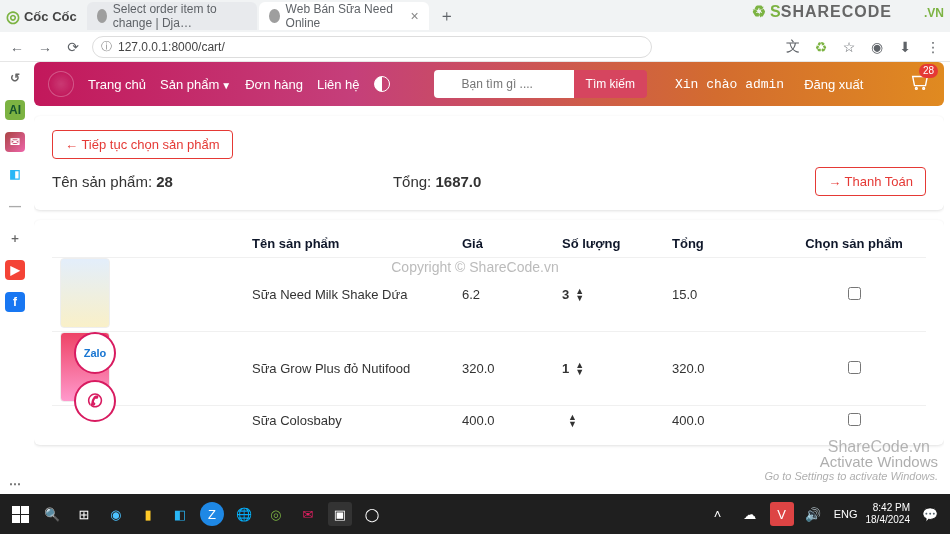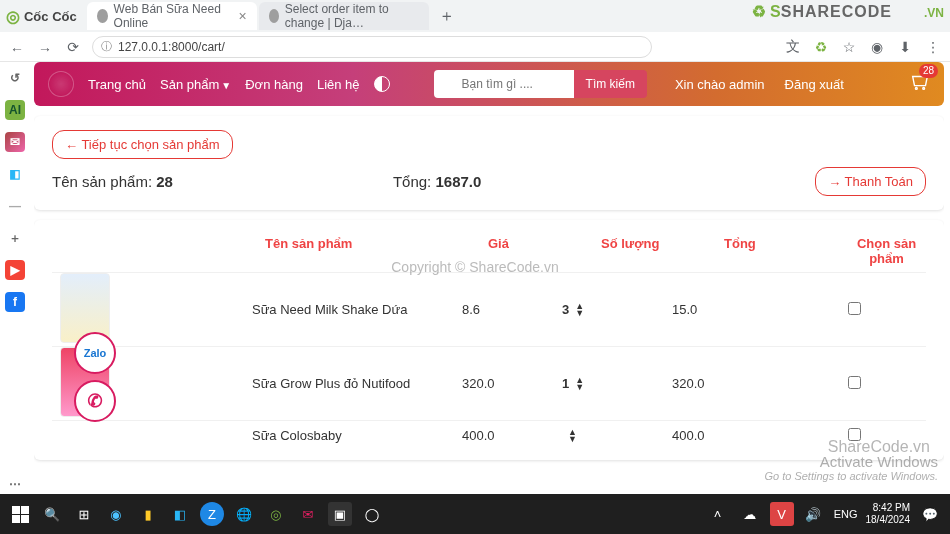--- a/index.html
+++ b/index.html
@@ -35,35 +35,35 @@
 
 
 .sitebar { height:44px; border-radius:6px; background:linear-gradient(90deg,#c2185b 0%,#c53f7a 35%,#d36c2f 75%,#e08a20 100%); display:flex; align-items:center; padding:0 14px; color:#fff; font-size:13px; gap:14px; position:relative; }
 .logo { width:26px; height:26px; border-radius:50%; background:radial-gradient(circle,#fff2,#fff0 70%); border:1px solid #fff4; }
 .navlink { white-space:nowrap; cursor:pointer; }
 .navlink .car { font-size:10px; margin-left:2px; }
 .theme-toggle { width:16px; height:16px; border:1px solid #fff; border-radius:50%; background:linear-gradient(90deg,#fff 50%,transparent 50%); }
 .search-wrap { display:flex; margin-left:30px; }
 .search-in { width:140px; height:28px; border:none; border-radius:4px 0 0 4px; padding:0 28px; font-size:12px; outline:none; }
 .search-btn { height:28px; padding:0 12px; border:none; background:#d6455f; color:#fff; font-size:12px; border-radius:0 4px 4px 0; cursor:pointer; }
-.greet { margin-left:14px; }
+.greet { margin-left:14px;font-family:Liberation Mono, monospace; }
 .logout { margin-left:6px; }
 .cart-ico { position:absolute; right:10px; top:6px; width:28px; height:28px; display:flex; align-items:center; justify-content:center; }
 .cart-ico svg{width:22px;height:22px;stroke:#fff;fill:none;stroke-width:1.5}
 .cart-badge { position:absolute; top:-4px; right:-4px; background:#e53935; color:#fff; font-size:10px; border-radius:8px; padding:0 4px; line-height:14px; }
 
 
 .card { background:#fff; border-radius:6px; box-shadow:0 1px 3px rgba(0,0,0,.12); margin-top:10px; padding:14px 18px; }
-.btn-outline { border:1px solid #e53935; color:#e53935; background:#fff; padding:6px 12px; border-radius:12px; font-size:13px; cursor:pointer; }
+.btn-outline { border:1px solid #e53935; color:#e53935; background:#fff; padding:6px 12px; border-radius:4px; font-size:13px; cursor:pointer; }
 .sum-row { display:flex; align-items:center; margin-top:8px; font-size:15px; color:#333; gap:40px; }
 .sum-row b { font-weight:700; }
 .btn-pay { margin-left:auto; }
 
 
-.table-head { display:flex; font-weight:700; font-size:13px; padding:6px 0; color:#ef4444;gap:13px; }
+.table-head { display:flex; font-weight:700; font-size:13px; padding:6px 0; color:#0f172a; }
 .col-img { width:200px; }
 .col-name { width:210px; }
 .col-price { width:100px; }
 .col-qty { width:110px; }
 .col-total { width:110px; }
 .col-sel { flex:1; text-align:center; }
 .trow { display:flex; align-items:center; font-size:13px; color:#333; border-top:1px solid #f0f0f0; min-height:70px; }
 .pimg { width:50px; height:70px; border:1px solid #eee; border-radius:4px; display:inline-block; background:linear-gradient(#e3eefb,#f9f0c8); margin-left:8px;}
 .pimg.red { background:linear-gradient(#e46,#f9c); }
 .qty-cell { display:flex; align-items:center; gap:6px; }
@@ -92,28 +92,28 @@
 </style>
 </head>
 <body>
 
 <div class="chrome-top">
   <div class="brand">
       <span class="g">◎</span>
       <span>Cốc Cốc</span>
     </div>
   <div class="tabs">
+    <div class="tab inactive">
+      <span class="favicon"></span>
+      <span>Select order item to change | Dja…</span>
+    </div>
     <div class="tab">
       <span class="favicon"></span>
       <span>Web Bán Sữa Need Online</span>
       <span class="close">×</span>
-    </div>
-    <div class="tab inactive">
-      <span class="favicon"></span>
-      <span>Select order item to change | Dja…</span>
     </div>
     <div class="addtab">＋</div>
   </div>
   <div class="watermark-tr">
     <span style="color:#7cb342">♻</span>
     <span><span class="s1">S</span><span class="s2" style="letter-spacing:1px">SHARECODE</span><span class="s3">.VN</span></span>
   </div>
 </div>
 
 <div class="chrome-url">
@@ -185,21 +185,21 @@
       <div class="col-name">Tên sản phẩm</div>
       <div class="col-price">Giá</div>
       <div class="col-qty">Số lượng</div>
       <div class="col-total">Tổng</div>
       <div class="col-sel">Chọn sản phẩm</div>
     </div>
 
     <div class="trow">
       <div class="col-img"><span class="pimg"></span></div>
       <div class="col-name">Sữa Need Milk Shake Dứa</div>
-      <div class="col-price">8.6</div>
+      <div class="col-price">6.2</div>
       <div class="col-qty qty-cell">
         <span class="num">3</span>
         <span class="stepper">
             <span>▲</span>
             <span>▼</span>
           </span>
       </div>
       <div class="col-total">15.0</div>
       <div class="col-sel sel-cell"><input type="checkbox" style=""></div>
     </div>

